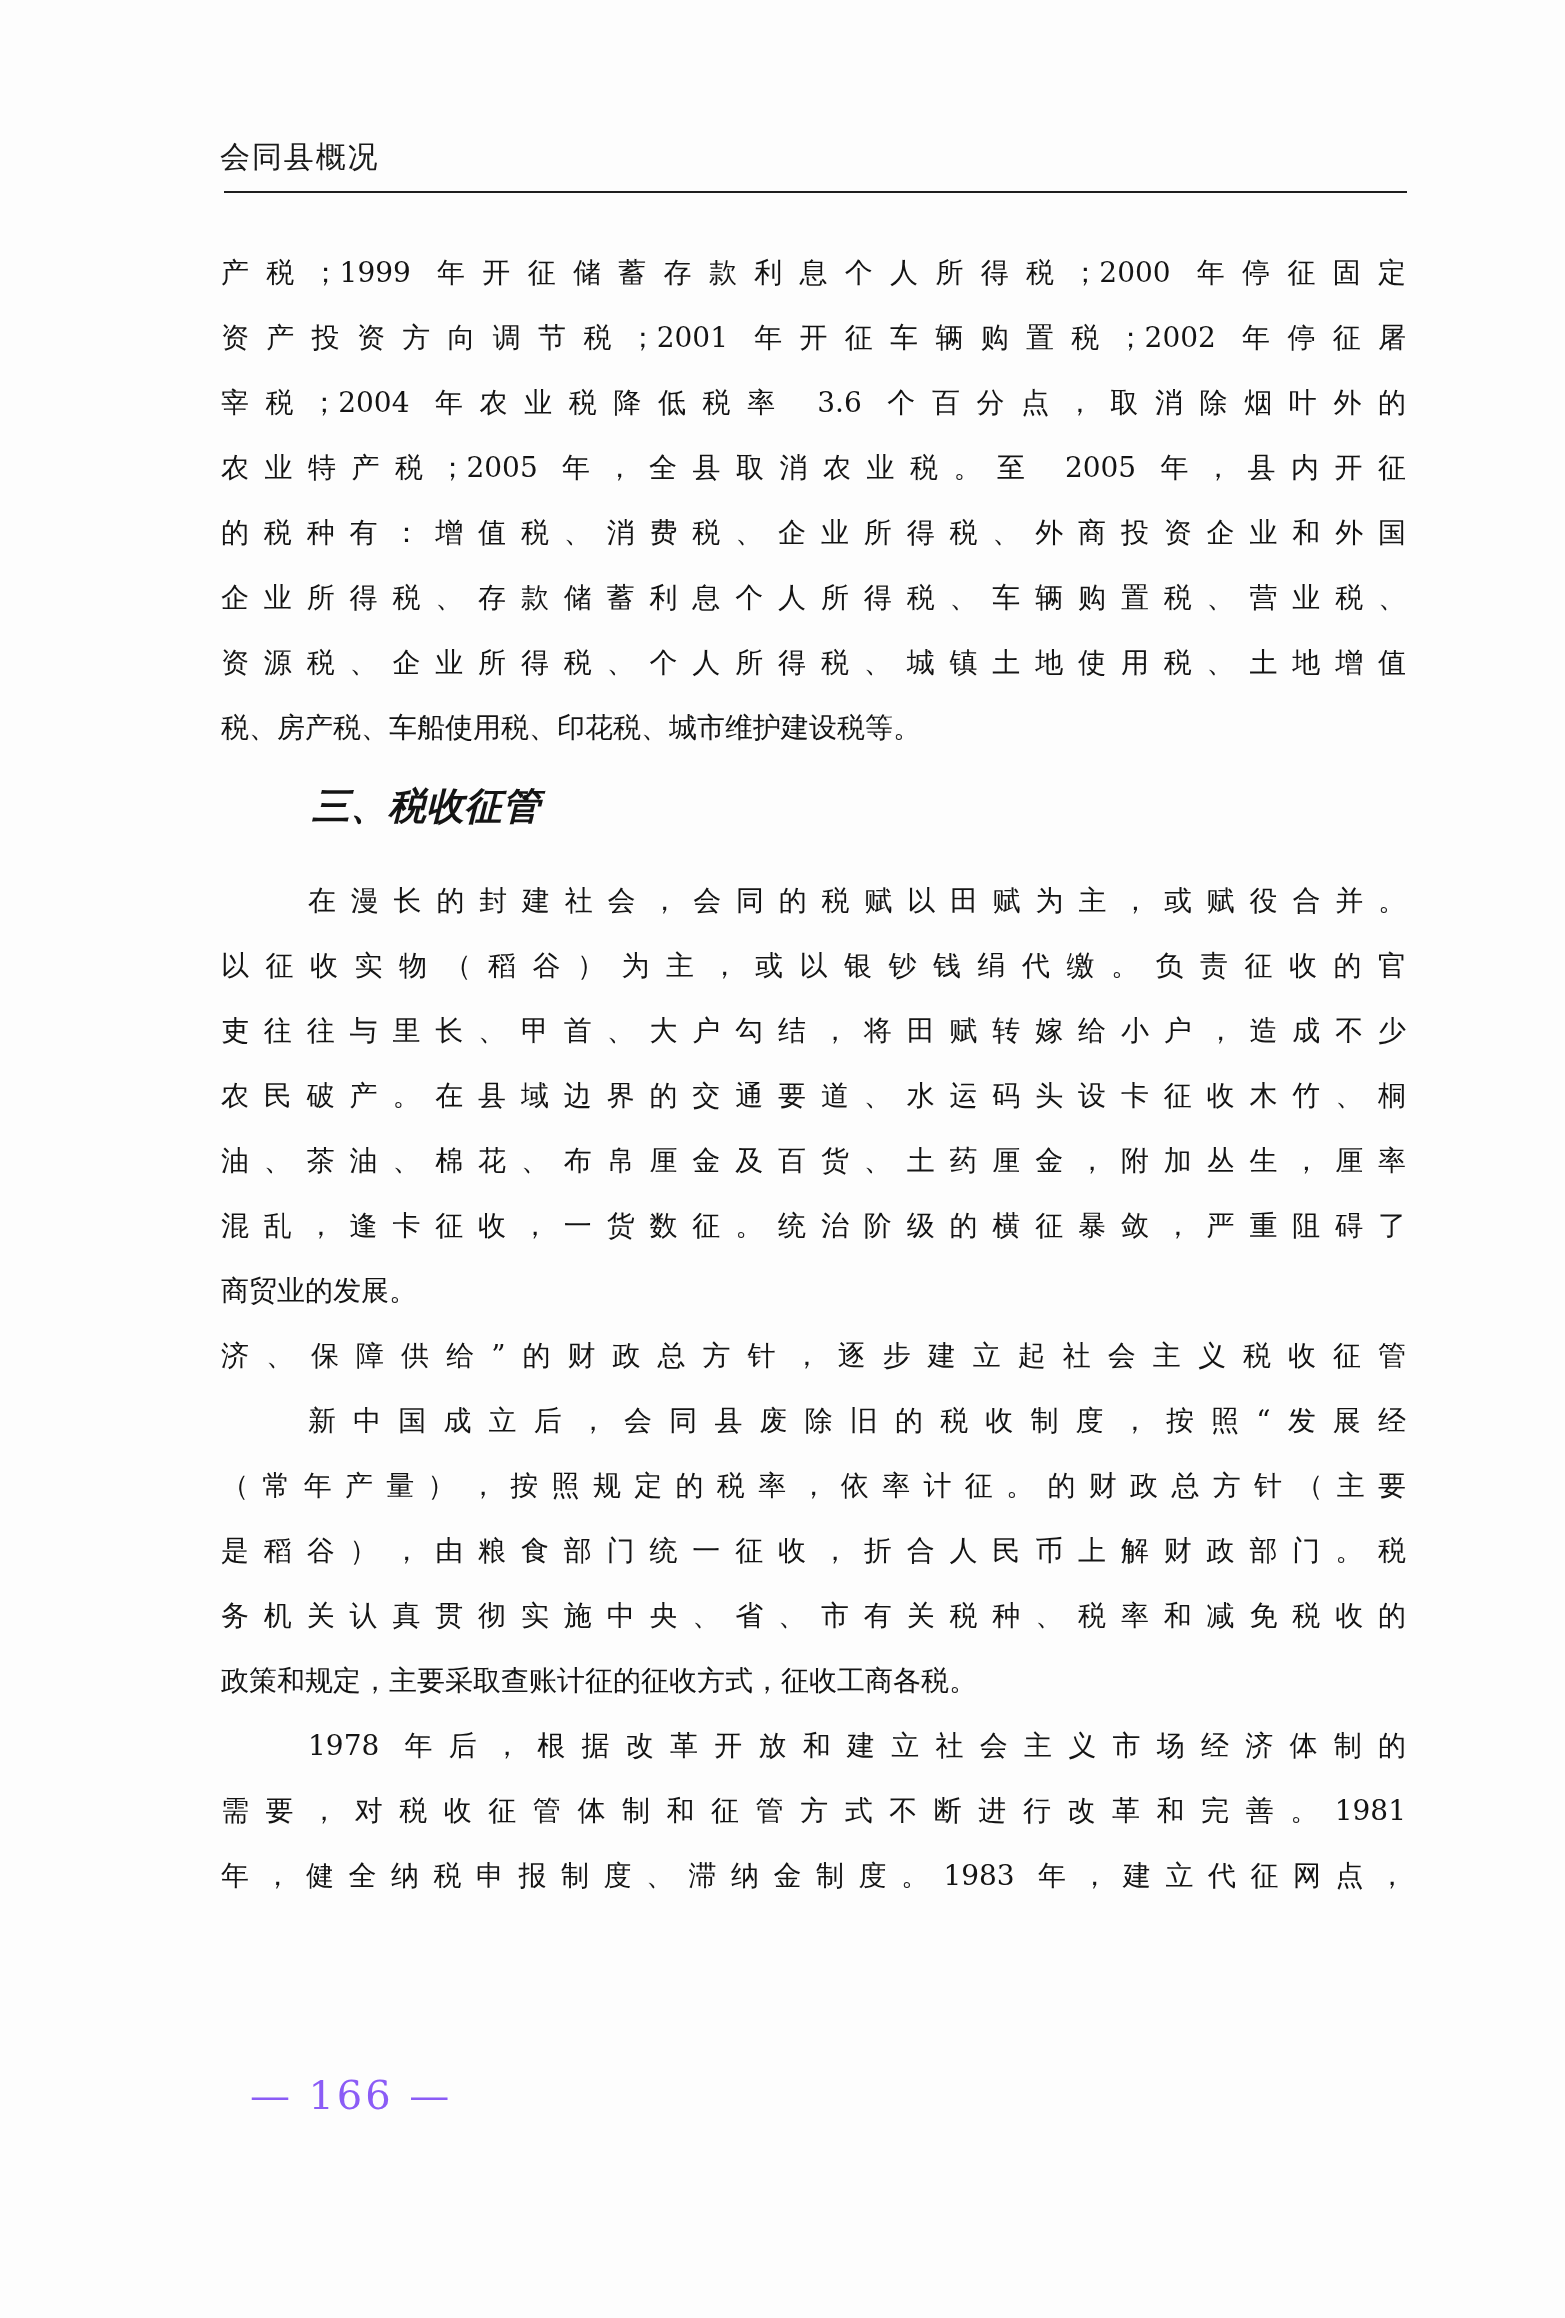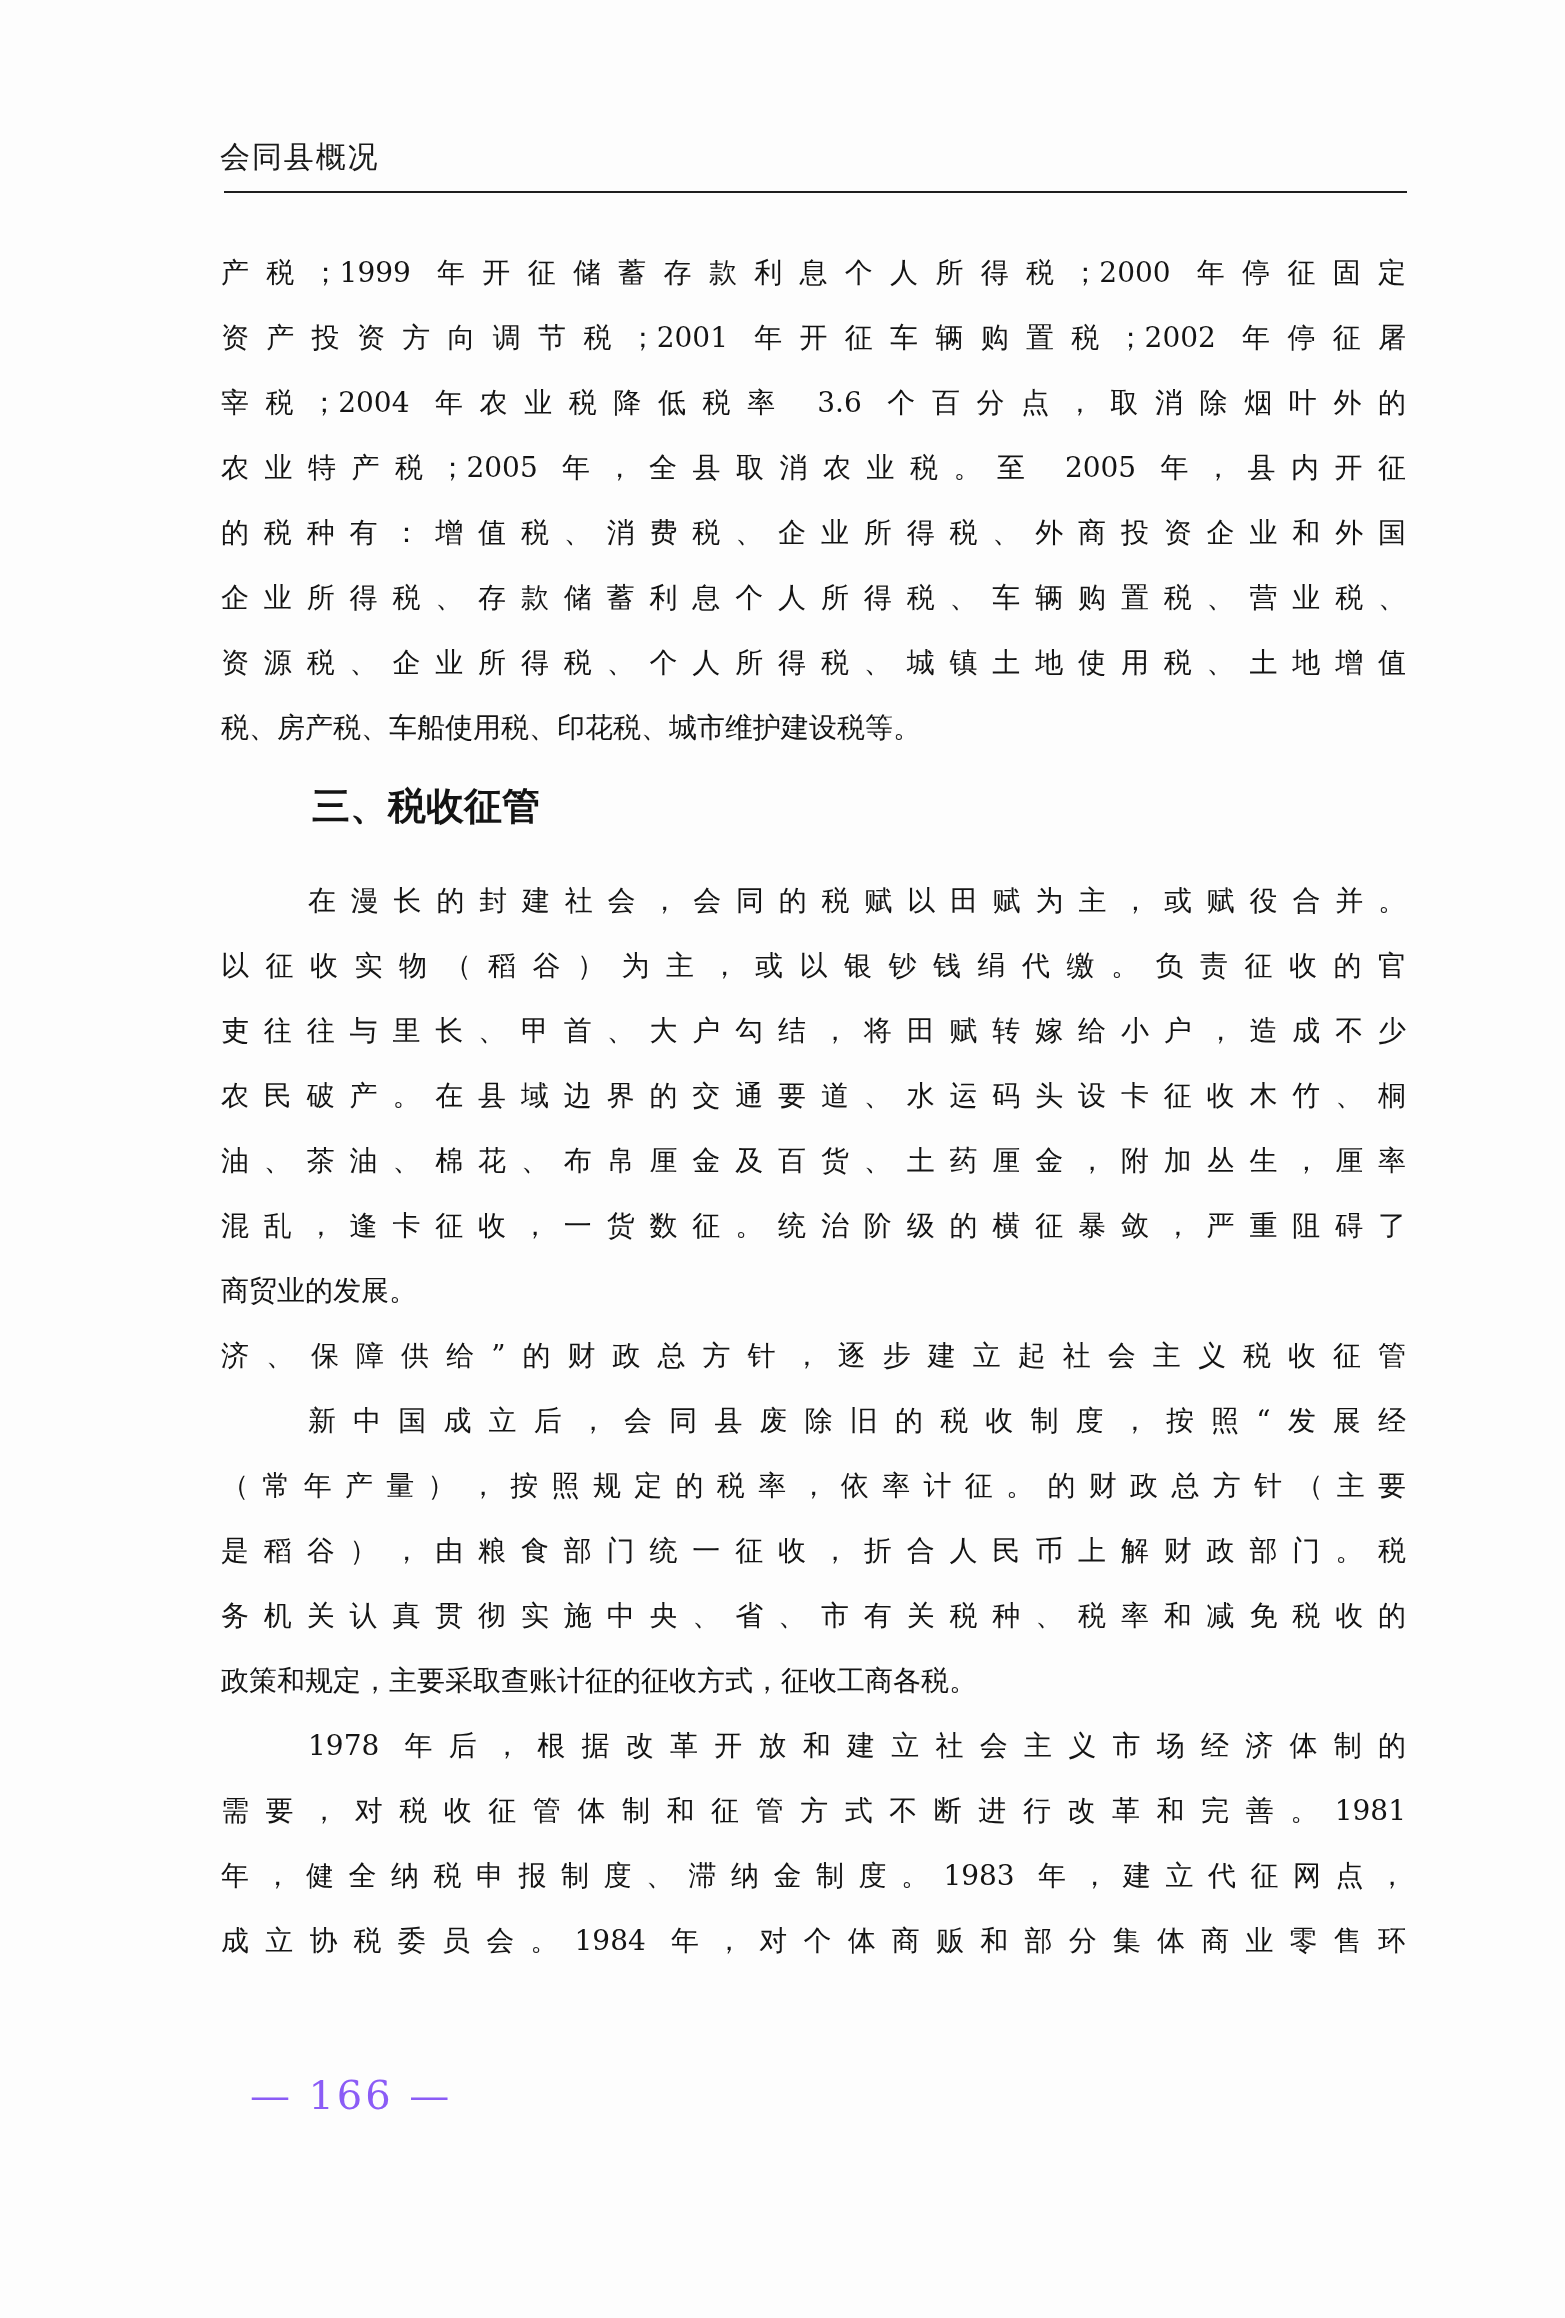--- a/index.html
+++ b/index.html
@@ -25,21 +25,21 @@
     display: block; height: 65px; line-height: 65px;
     font-size: 28px; white-space: nowrap; text-align: justify;
     text-align-last: justify; letter-spacing: 0px;
   }
   .line.last { text-align-last: left; }
   .line.indent { padding-left: 87px; }
   .section-heading {
     display: block; height: 65px; line-height: 65px;
     padding-left: 91px; font-size: 38px; font-weight: bold;
     font-family: "DejaVu Sans", "Liberation Sans", sans-serif;
-    margin-bottom: 29px; margin-top: 14.4px;
+    margin-bottom: 29px; margin-top: 14.4px; font-style: italic;
   }
   .page-number {
     position: absolute; left: 250px; top: 2072px;
     font-size: 40px; letter-spacing: 2.9px; color: #8b5cf6;
   }
 </style>
 </head>
 <body>
 
 <div class="page">
@@ -76,19 +76,18 @@
       <span class="line">（常年产量），按照规定的税率，依率计征。的财政总方针（主要</span>
       <span class="line">是稻谷），由粮食部门统一征收，折合人民币上解财政部门。税</span>
       <span class="line">务机关认真贯彻实施中央、省、市有关税种、税率和减免税收的</span>
       <span class="line last">政策和规定，主要采取查账计征的征收方式，征收工商各税。</span>
     </div>
 
     <div>
       <span class="line indent">1978 年后，根据改革开放和建立社会主义市场经济体制的</span>
       <span class="line">需要，对税收征管体制和征管方式不断进行改革和完善。1981</span>
       <span class="line">年，健全纳税申报制度、滞纳金制度。1983 年，建立代征网点，</span>
-      <span class="line">成立协税委员会。1984 年，对个体商贩和部分集体商业零售环</span>
     </div>
   </div>
 
   <div class="page-number">— 166 —</div>
 </div>
 
 
 </body></html>

